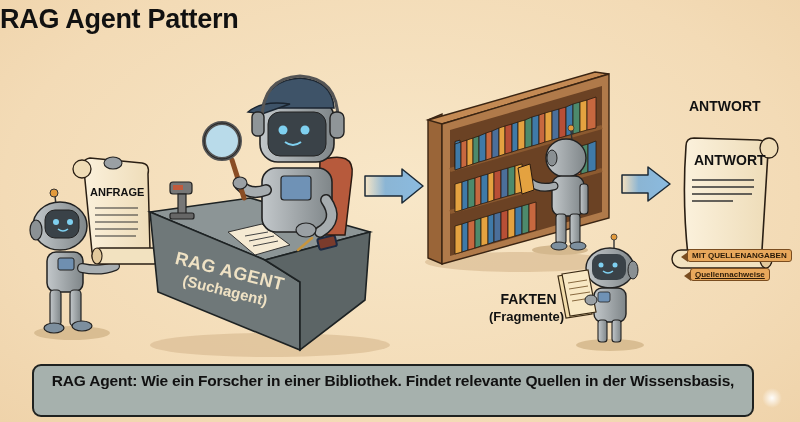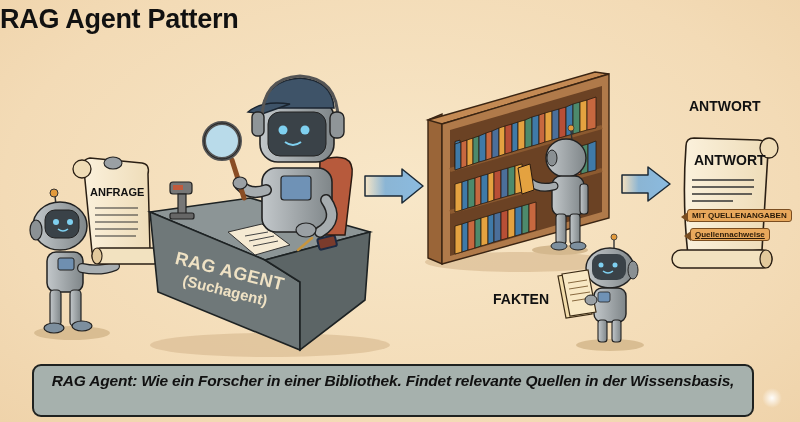--- a/index.html
+++ b/index.html
@@ -26,33 +26,33 @@
 
   svg.art { position: absolute; left: 0; top: 0; }
 
   .scroll-text { position: absolute; font-weight: 700; font-size: 11.5px; color: #111; }
   .desk-text { position: absolute; left: 178px; top: 248px; transform: rotate(14deg); transform-origin: left top;
     color: #efe2c4; font-weight: 700; text-align: center; line-height: 20px; }
   .desk-text .l1 { display: block; font-size: 18px; letter-spacing: 0.5px; }
   .desk-text .l2 { display: block; font-size: 15px; }
 
   .tag { position: absolute; background: #e8a85c; border: 1.5px solid #7a4d20; border-radius: 3px;
-    font-size: 8px; font-weight: 700; color: #2a1a08; padding: 1px 4px; white-space: nowrap; }
+    font-size: 8px; font-weight: 700; color: #2a1a08; padding: 1px 4px; white-space: nowrap; margin-top: 40px; }
   .tag::before { content: ""; position: absolute; left: -7px; top: 2px;
     border-right: 7px solid #7a4d20; border-top: 5px solid transparent; border-bottom: 5px solid transparent; }
   .tag1 { left: 687px; top: 209px; }
   .tag2 { left: 690px; top: 228px; font-weight: 600; text-decoration: underline; }
 
   .caption {
     position: absolute; left: 32px; top: 364px; width: 722px; height: 53px;
     background: #a6b1ad; border: 2px solid #1f2220; border-radius: 9px;
     text-align: center; font-size: 15.5px; font-weight: 700; line-height: 21px; padding-top: 4px;
     color: #111; letter-spacing: -0.2px;
   }
-  .caption span { display: block; font-style: italic; }
+  .caption span { display: block; }
   .sparkle { position: absolute; left: 762px; top: 388px; width: 20px; height: 20px;
     background: radial-gradient(circle, rgba(255,255,255,0.95) 0%, rgba(255,255,255,0.4) 40%, rgba(255,255,255,0) 70%); }
 </style>
 </head>
 <body>
 
 <div class="stage">
 
   <div class="title">RAG Agent Pattern</div>
 
@@ -314,20 +314,21 @@
         <line x1="570" y1="295" x2="590" y2="292"></line>
         <line x1="572" y1="301" x2="591" y2="298"></line>
       </g>
       <ellipse cx="591" cy="300" rx="6" ry="5" fill="#9aa0a4" stroke="#222" stroke-width="1"></ellipse>
     </g>
   </svg>
 
   <div class="label lbl-answer">ANTWORT</div>
   <div class="label lbl-facts">
     <span>FAKTEN</span>
+    <span class="sub">(Fragmente)</span>
   </div>
 
   <div class="scroll-text" style="left:90px; top:186px; font-size:11px;">ANFRAGE</div>
   <div class="scroll-text" style="left:694px; top:152px; font-size:14px;">ANTWORT</div>
 
   <div class="tag tag1">MIT QUELLENANGABEN</div>
   <div class="tag tag2">Quellennachweise</div>
 
   <div class="desk-text">
     <span class="l1">RAG AGENT</span>

